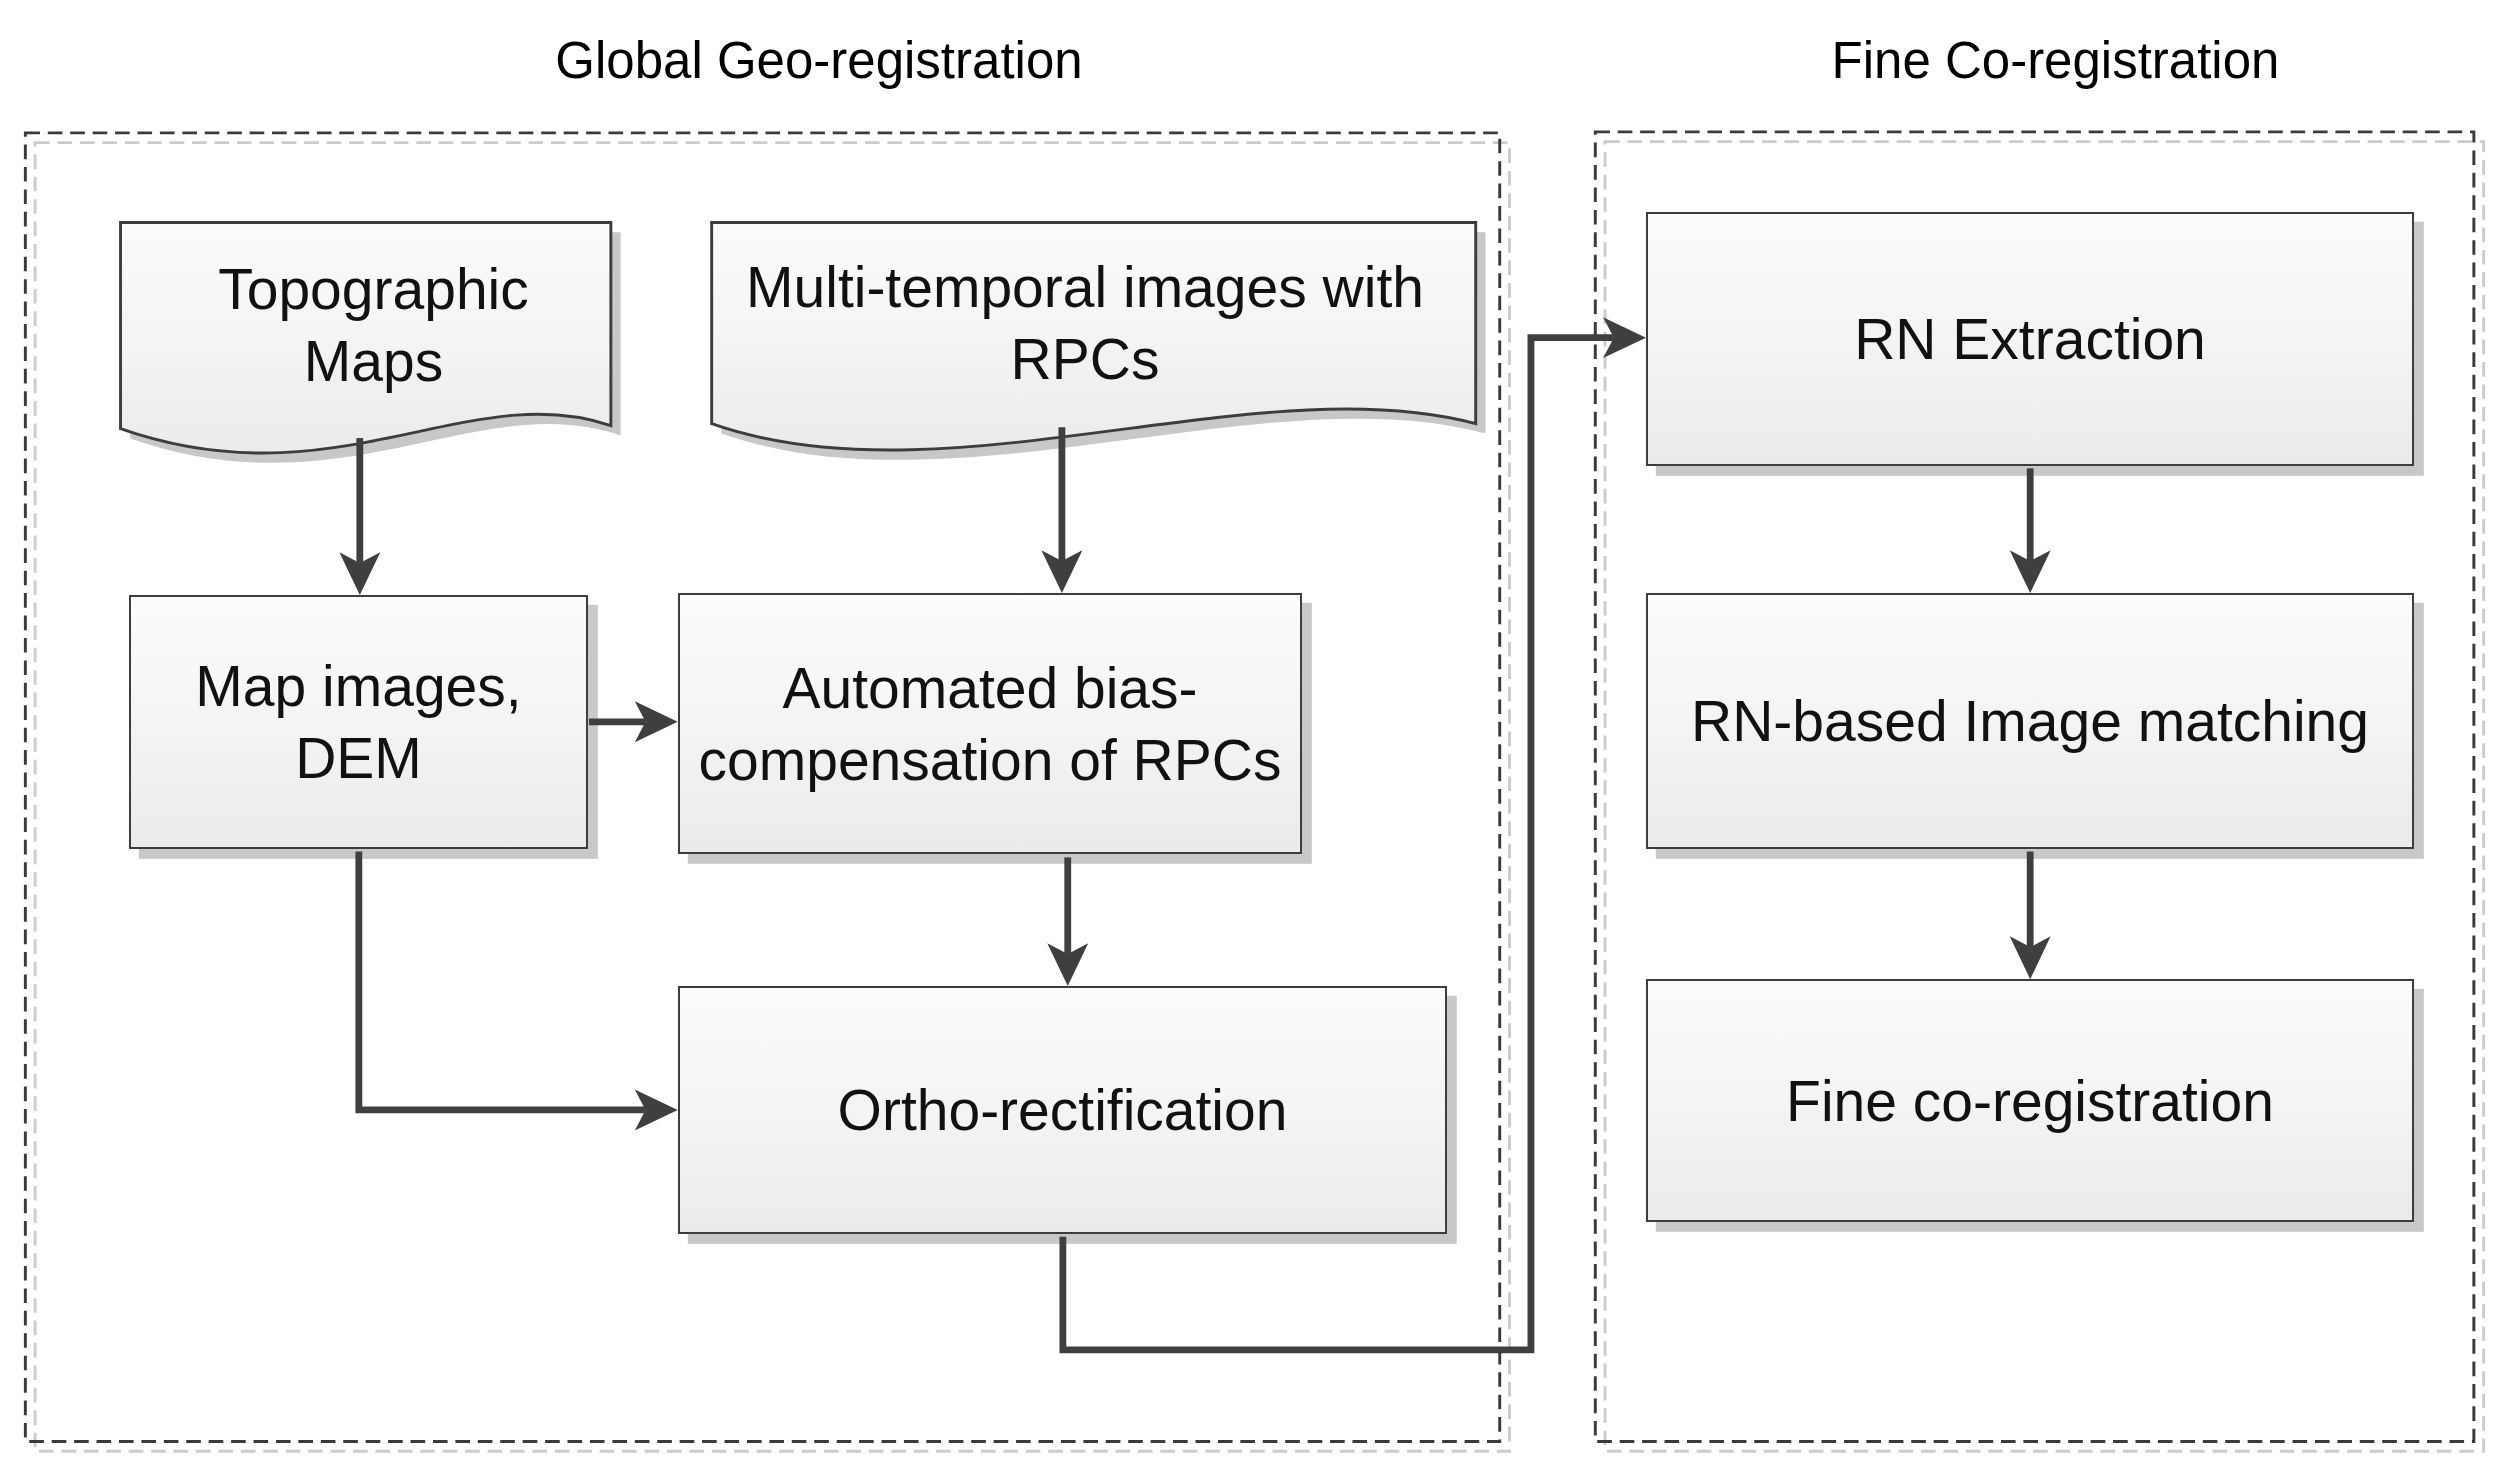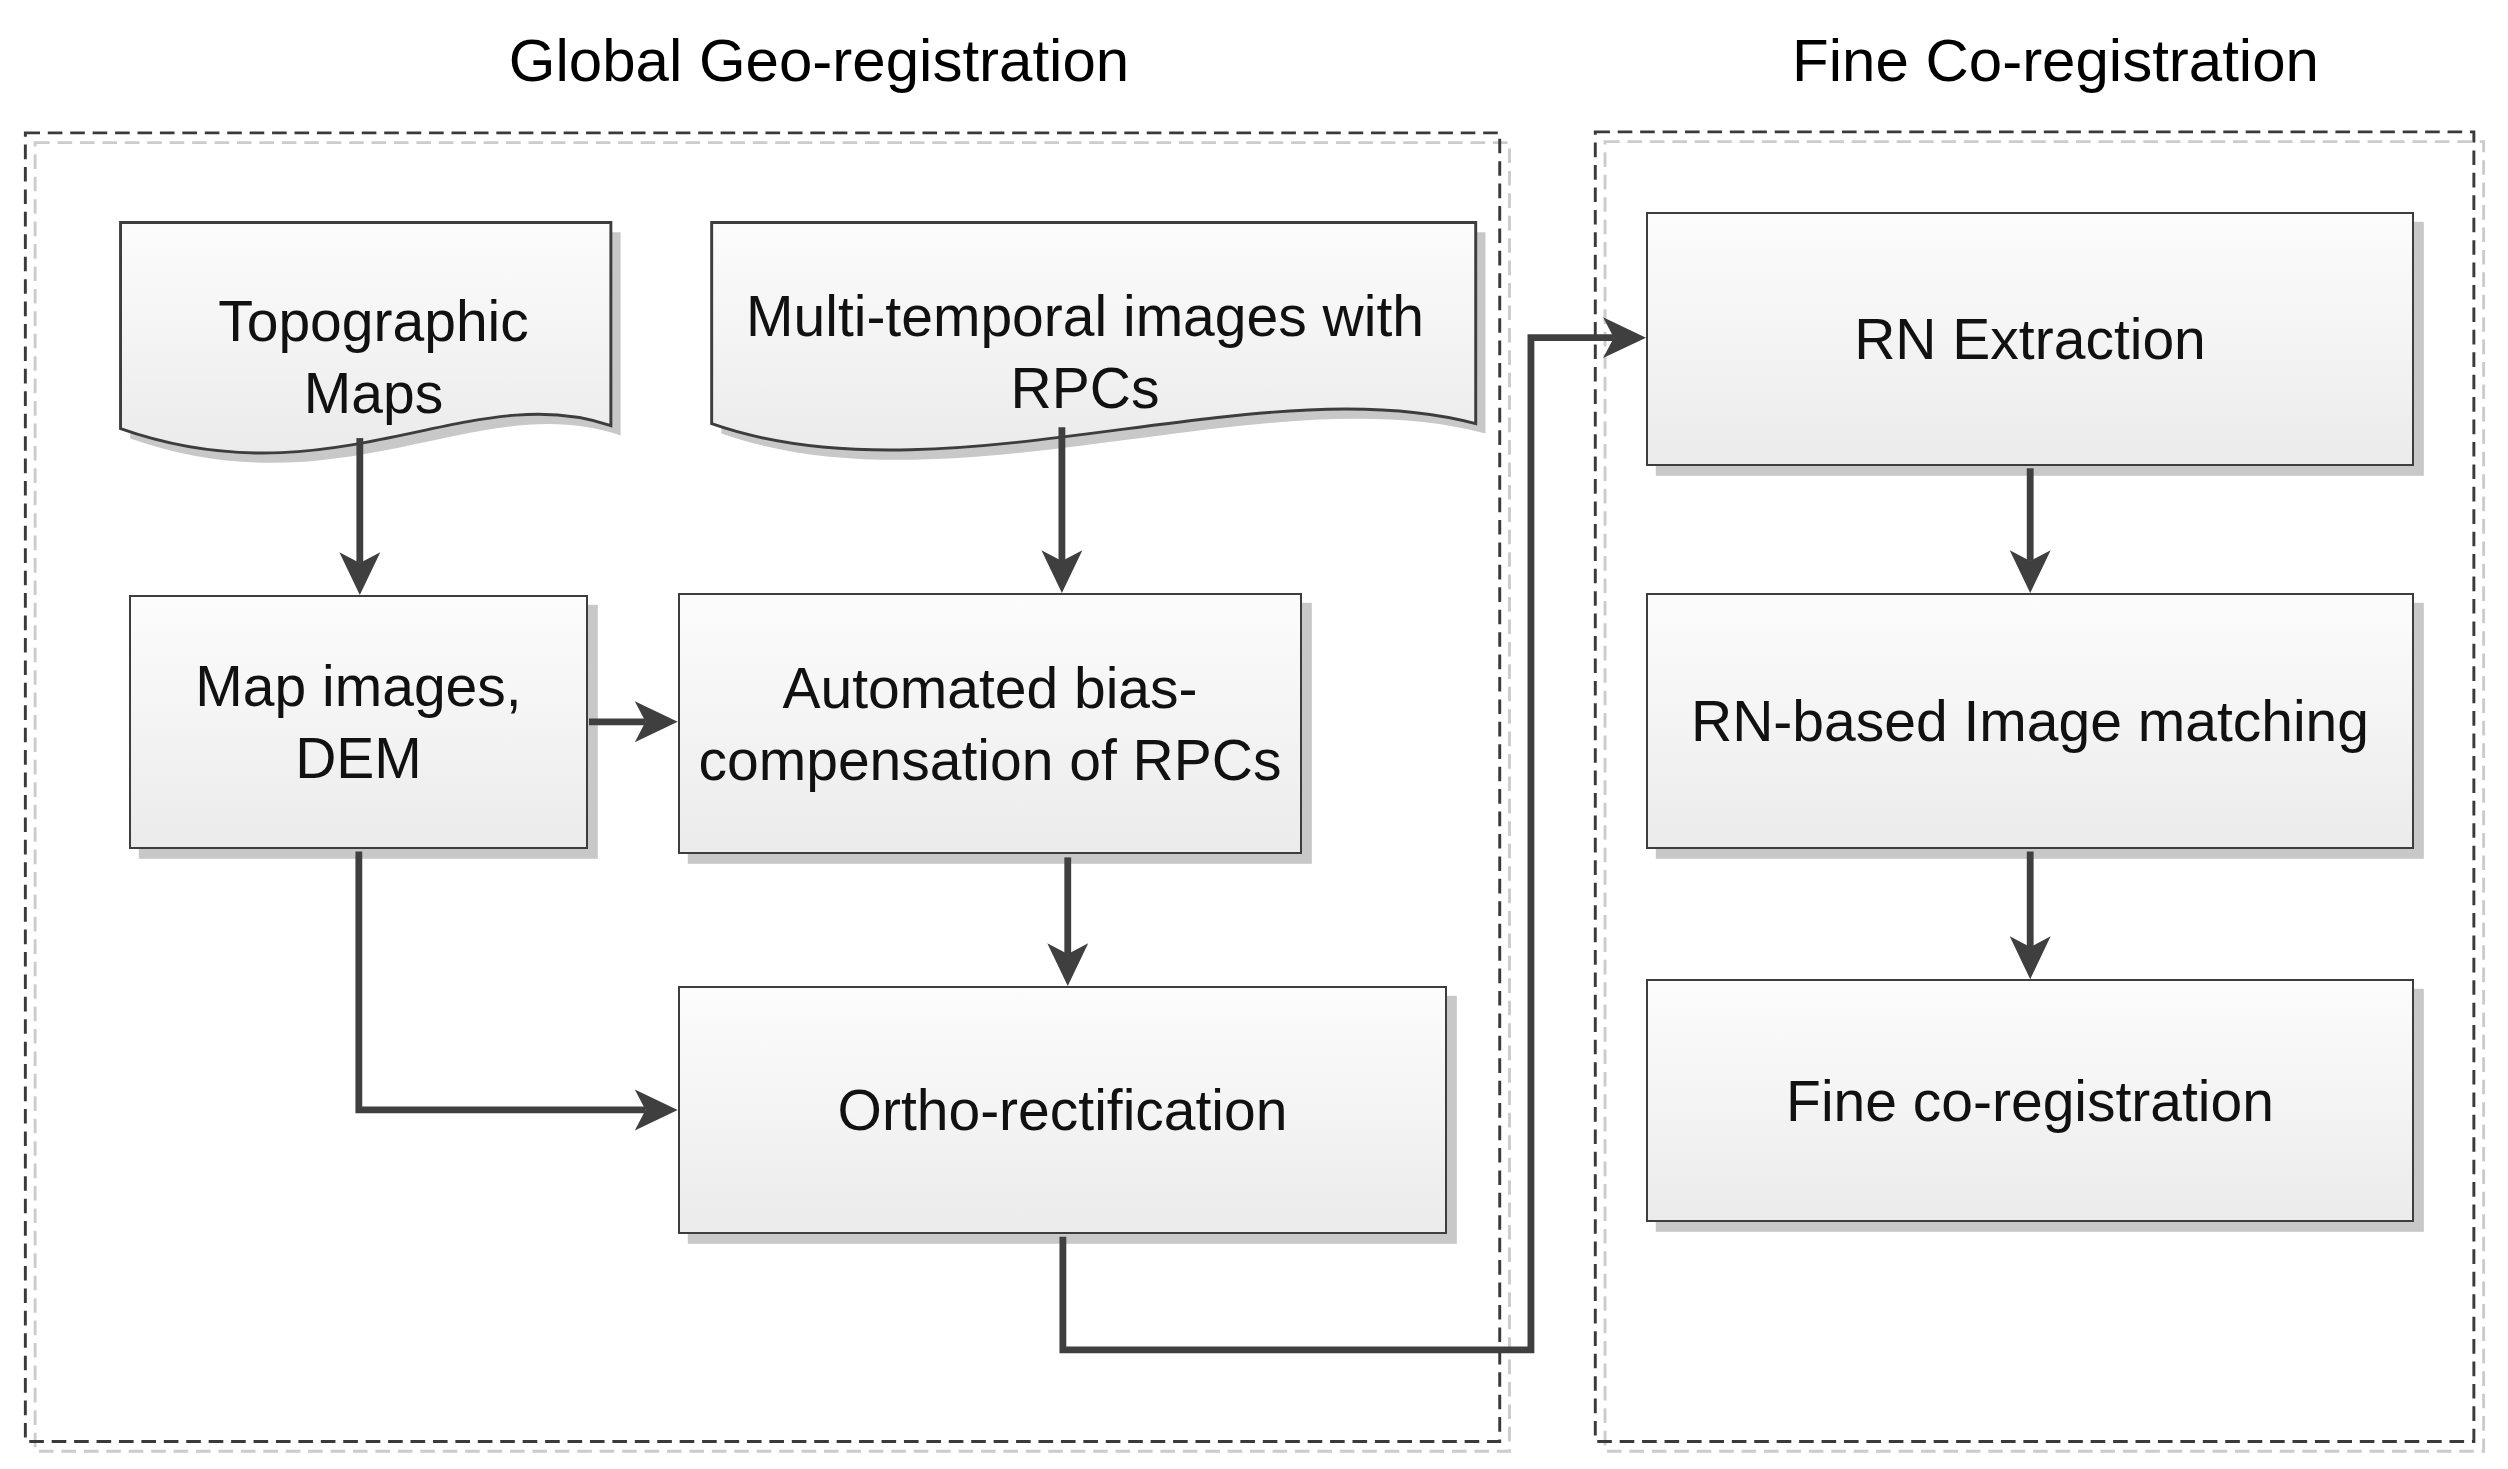--- a/index.html
+++ b/index.html
@@ -23,21 +23,21 @@
     height: 1470px;
   }
   #bg-layer { z-index: 1; }
   #fg-layer { z-index: 6; pointer-events: none; }
 
   .group-title {
     position: absolute;
     top: 21.5px;
     height: 78px;
     line-height: 78px;
-    font-size: 60px;
+    font-size: 51px;
     color: #000000;
     text-align: center;
     z-index: 3;
     white-space: nowrap;
   }
   #title-left  { left: 234px;  width: 1170px; }
   #title-right { left: 1568px; width: 975px; }
 
   .process {
     position: absolute;
@@ -62,21 +62,21 @@
     position: absolute;
     z-index: 4;
   }
   .doc svg { display: block; }
   .doc .doc-label {
     position: absolute;
     left: 0;
     top: 0;
     width: 100%;
     display: flex;
-    align-items: flex-end;
+    align-items: center;
     justify-content: center;
   }
   #node-map-layers   { left: 129px;  top: 595px;  width: 459px; height: 254px; }
   #node-bias         { left: 678px;  top: 593px;  width: 624px; height: 261px; }
   #node-ortho        { left: 678px;  top: 986px; width: 769px; height: 248px; }
   #node-rn-extract   { left: 1646px; top: 212px;  width: 768px; height: 254px; }
   #node-rn-match     { left: 1646px; top: 593px;  width: 768px; height: 256px; }
   #node-fine-coreg   { left: 1646px; top: 979px; width: 768px; height: 243px; }
 
   #node-topo-doc  { left: 119px; top: 221px; }

